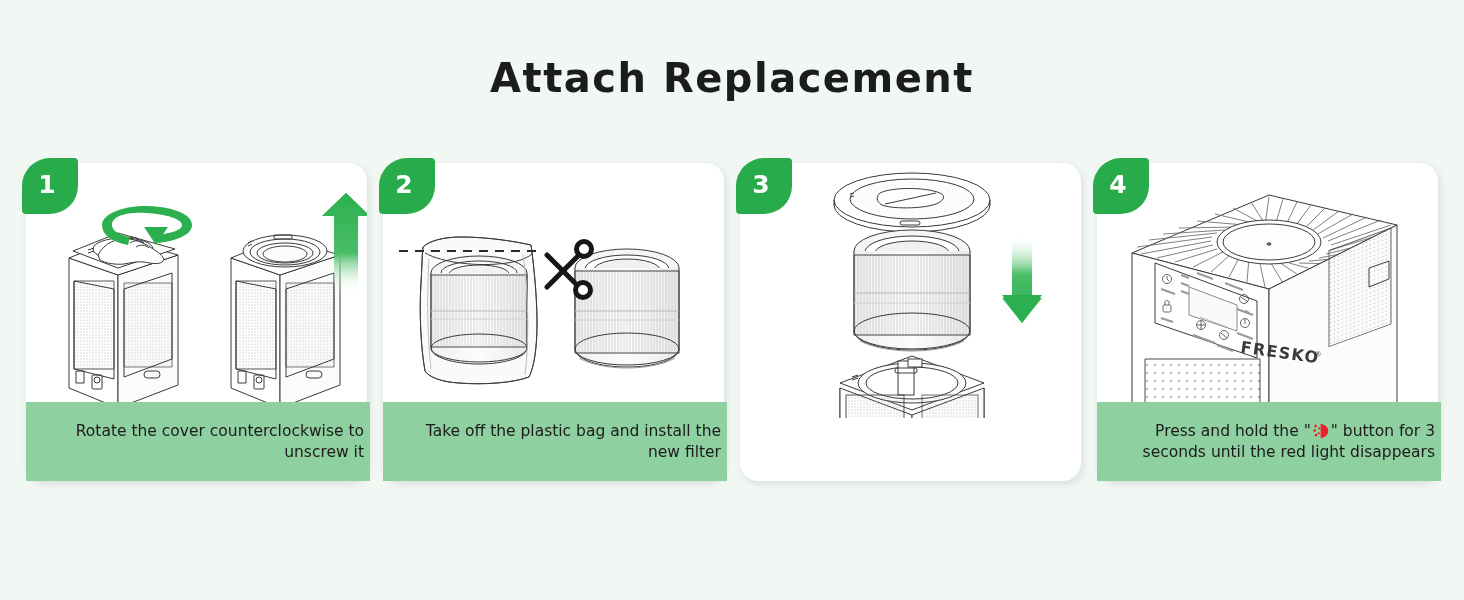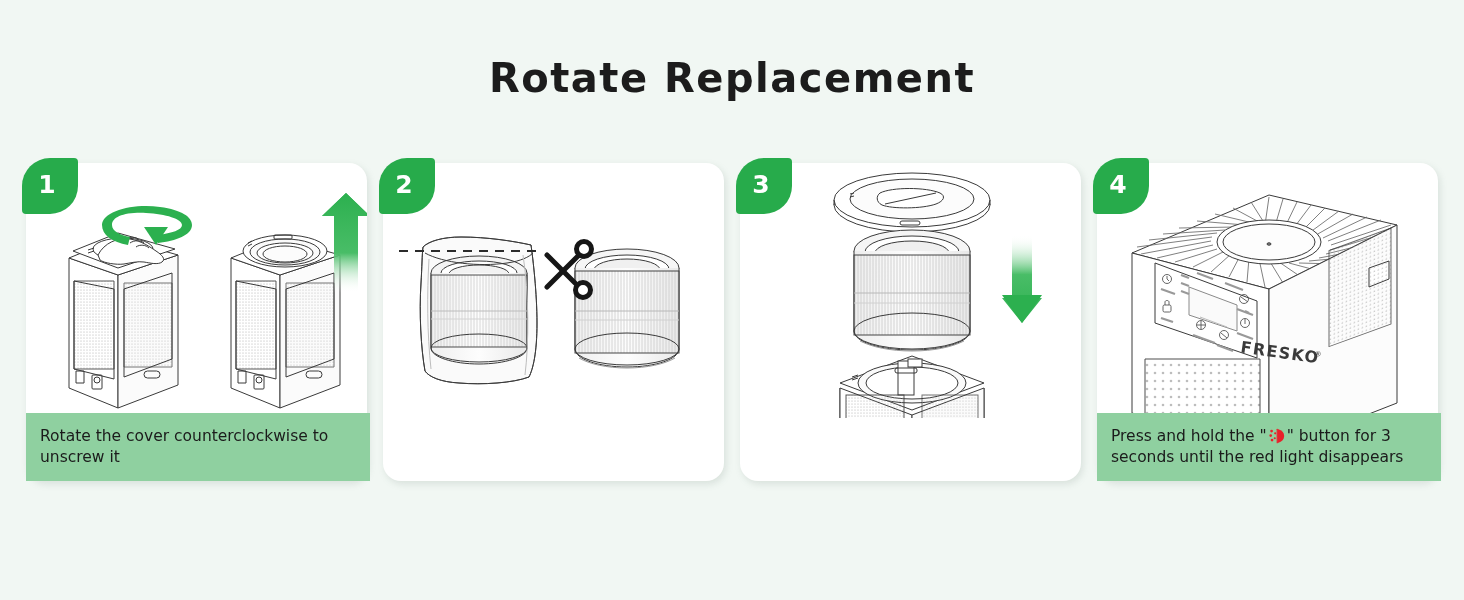--- a/index.html
+++ b/index.html
@@ -78,49 +78,49 @@
     left: 0;
     top: 0;
     width: 344px;
     height: 255px;
   }
   .caption {
     position: absolute;
     left: 0;
     bottom: 0;
     width: 344px;
-    height: 68px;
+    height: 79px;
     background: #8fd0a0;
     display: flex;
     align-items: center;
     justify-content: center;
-    text-align: left;
+    text-align: right;
     box-sizing: border-box;
-    padding: 0 14px;
+    padding: 0 6px;
   }
   .caption-text {
     font-size: 15.5px;
     line-height: 21px;
     color: #1b1b1b;
     font-family: "DejaVu Sans", sans-serif;
   }
   .reset-icon {
     display: inline-block;
     vertical-align: -4px;
     width: 18px;
     height: 18px;
     margin: 0 1px;
   }
 </style>
 </head>
 <body>
 
 <div class="page">
 
-  <div class="page-title">Rotate Replacement</div>
+  <div class="page-title">Attach Replacement</div>
 
   <div class="cards">
 
     <div class="card">
       <div class="badge">1</div>
       <div class="card-inner">
         <svg class="art" viewBox="0 0 344 255" xmlns="http://www.w3.org/2000/svg">
           <defs>
             <linearGradient id="upArrowGrad" x1="0" y1="0" x2="0" y2="1">
               <stop offset="0%" stop-color="#2cb04f"></stop>
@@ -247,20 +247,23 @@
             </g>
           </g>
 
           <g stroke="#161616" stroke-width="5" fill="none" stroke-linecap="round">
             <line x1="164" y1="124" x2="196" y2="92"></line>
             <line x1="164" y1="92" x2="192" y2="120"></line>
             <circle cx="201" cy="86" r="7.5" fill="#ffffff"></circle>
             <circle cx="200" cy="127" r="7.5" fill="#ffffff"></circle>
           </g>
         </svg>
+      </div>
+      <div class="caption">
+        <span class="caption-text">Take off the plastic bag and install the new filter</span>
       </div>
     </div>
 
     <div class="card">
       <div class="badge">3</div>
       <div class="card-inner">
         <svg class="art" viewBox="0 0 344 255" xmlns="http://www.w3.org/2000/svg">
           <defs>
             <linearGradient id="pleatC" x1="0" y1="0" x2="1" y2="0">
               <stop offset="0%" stop-color="#eeeeee"></stop>

